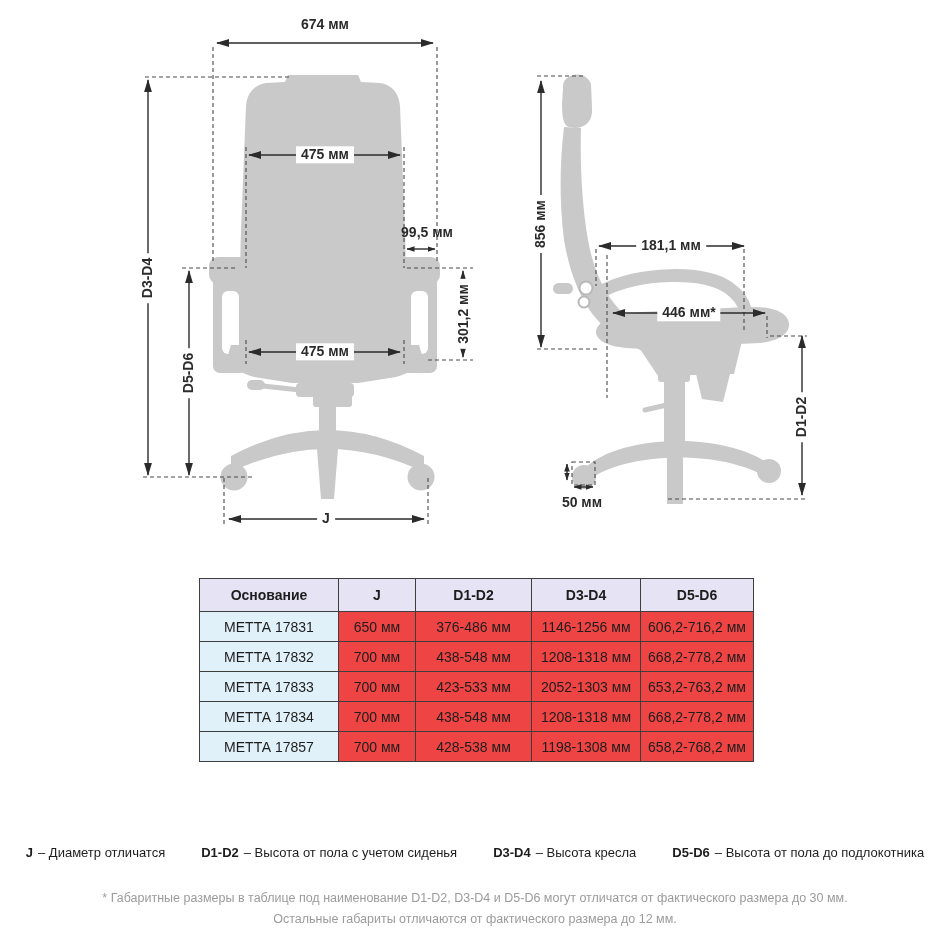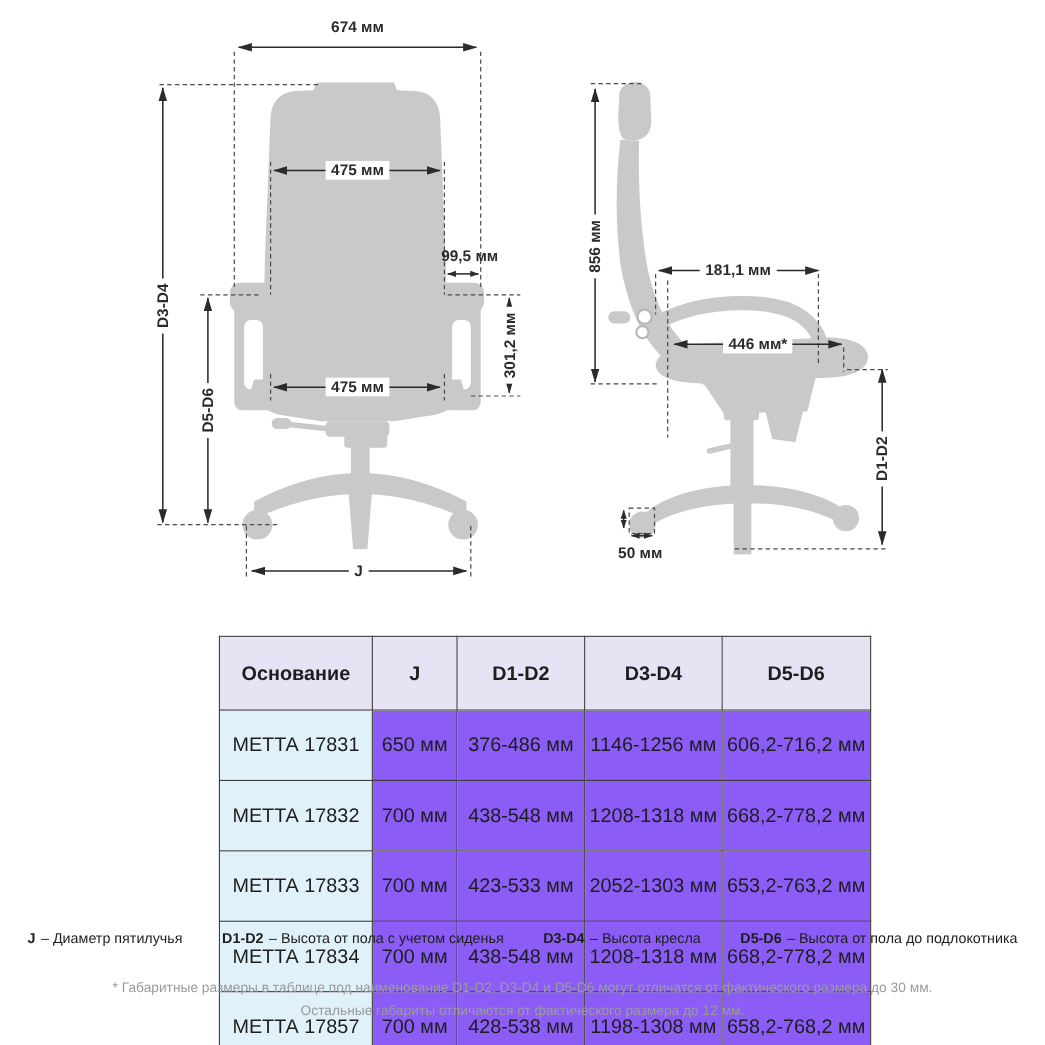--- a/index.html
+++ b/index.html
@@ -30,25 +30,25 @@
     font-size:14px;font-weight:bold;color:var(--dim);
     background:#fff;padding:1px 5px;white-space:nowrap;line-height:1.1;
   }
   .dim-label.rot{transform:translate(-50%,-50%) rotate(-90deg);}
   .dim-label.free{background:transparent;}
   
   .table-wrap{position:absolute;left:199px;top:578px;}
   table.spec{border-collapse:collapse;table-layout:fixed;}
   table.spec th,table.spec td{
     border:1px solid var(--tborder);
-    font-size:18px;text-align:center;vertical-align:middle;
-    padding:17px 4px;overflow:hidden;white-space:nowrap;
+    font-size:14px;text-align:center;vertical-align:middle;
+    padding:0 4px;overflow:hidden;white-space:nowrap;
   }
   table.spec th{background:var(--thead);font-weight:bold;height:32px;}
-  table.spec td{background:#8b5cf6;height:29px;}
+  table.spec td{background:#ef4444;height:29px;}
   table.spec td.model{background:var(--tcol);}
   
   .legend{
     position:absolute;left:0;top:845px;width:950px;
     display:flex;justify-content:center;gap:36px;
     font-size:13px;white-space:nowrap;
   }
   .legend .item{display:flex;gap:5px;}
   .legend .term{font-weight:bold;}
   
@@ -250,21 +250,21 @@
             <td>1198-1308 мм</td>
             <td>658,2-768,2 мм</td>
           </tr>
         </tbody>
     </table>
   </div>
 
   <div class="legend">
     <span class="item">
       <span class="term">J</span>
-      <span>– Диаметр пятилучья</span>
+      <span>– Диаметр отличатся</span>
     </span>
     <span class="item">
       <span class="term">D1-D2</span>
       <span>– Высота от пола с учетом сиденья</span>
     </span>
     <span class="item">
       <span class="term">D3-D4</span>
       <span>– Высота кресла</span>
     </span>
     <span class="item">

